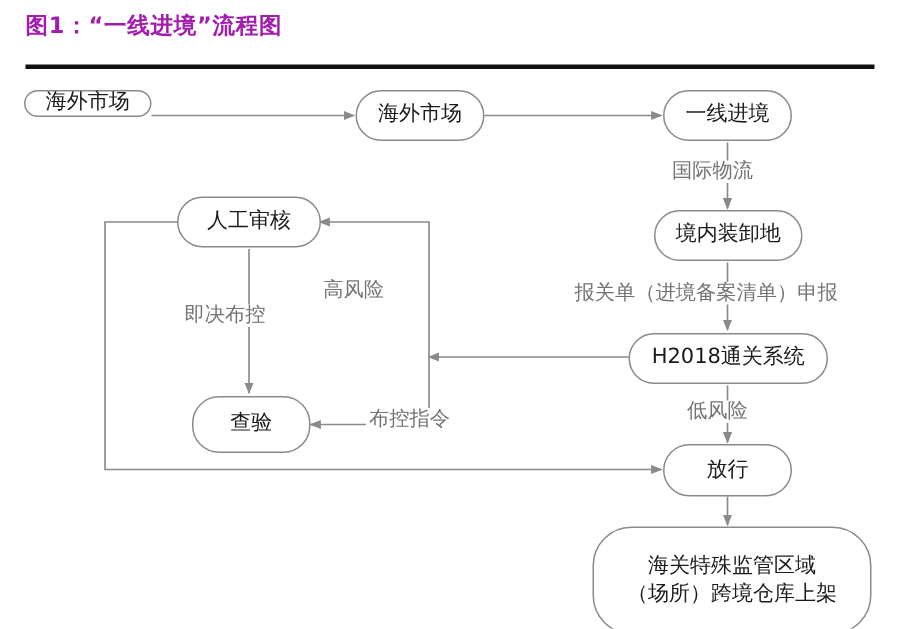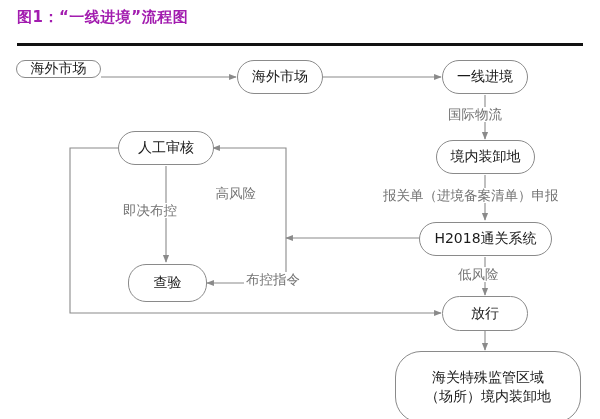--- a/index.html
+++ b/index.html
@@ -124,21 +124,21 @@
   <div class="node" style="left:419px; top:222px; width:133px; height:34px;">H2018通关系统</div>
 
   <div class="node" style="left:118px; top:131px; width:96px; height:34px;text-align:right;">人工审核</div>
 
   <div class="node" style="left:128px; top:264px; width:79px; height:38px;">查验</div>
 
   <div class="node" style="left:442px; top:296px; width:86px; height:35px;">放行</div>
 
   <div class="node two-line" style="left:395px; top:351px; width:186px; height:72px; flex-direction:column;">
     <span>海关特殊监管区域</span>
-    <span>（场所）境内装卸地</span>
+    <span>（场所）跨境仓库上架</span>
   </div>
 
   <div class="edge-label" style="left:446px; top:107px;">国际物流</div>
 
   <div class="edge-label" style="left:381px; top:188px;">报关单（进境备案清单）申报</div>
 
   <div class="edge-label" style="left:258px; top:186px; transform:translateX(-100%);">高风险</div>
 
   <div class="edge-label" style="left:456px; top:267px;">低风险</div>
 

